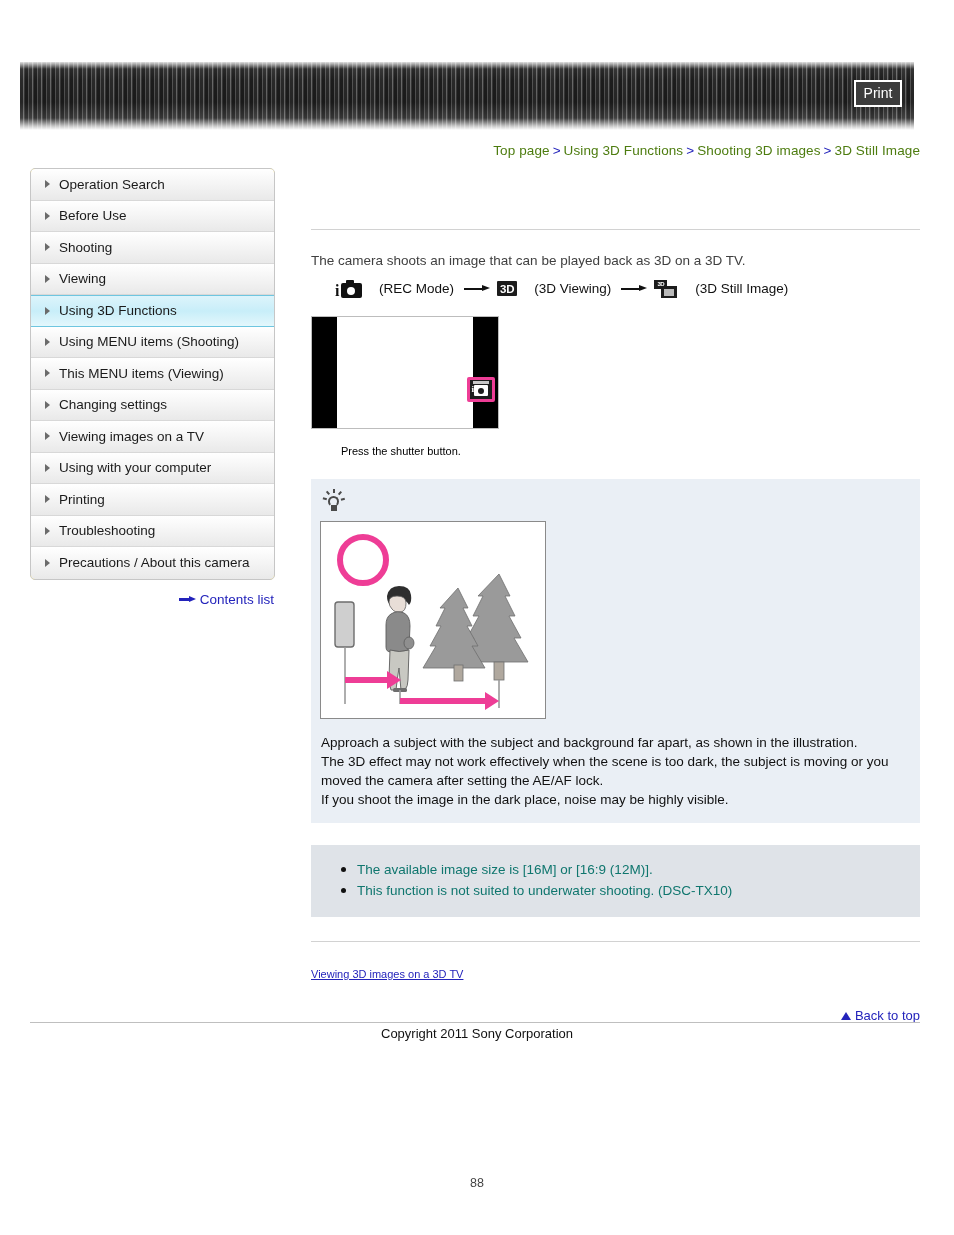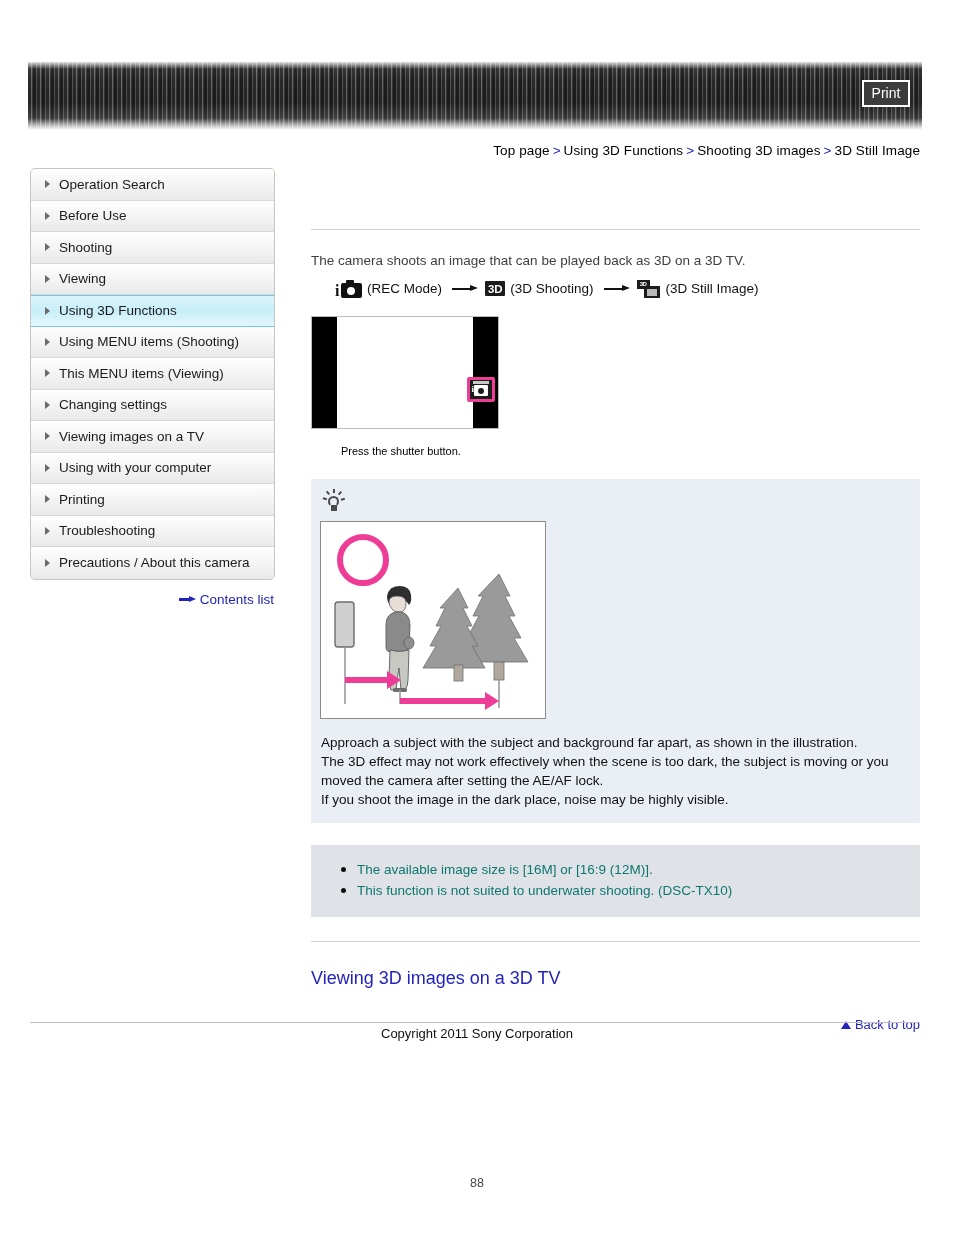--- a/index.html
+++ b/index.html
@@ -10,21 +10,21 @@
     background: #ffffff;
     font-family: "Liberation Sans", sans-serif;
     color: #000000;
     position: relative;
     overflow: hidden;
   }
 
   
   .banner-wrap {
     position: absolute;
-    left: 28px;
+    left: 20px;
     top: 62px;
     width: 894px;
     height: 68px;
   }
   .banner {
     position: absolute;
     inset: 0;
     background-image:
       linear-gradient(to bottom,
         rgba(255,255,255,0.85) 0px,
@@ -61,21 +61,21 @@
   
   .breadcrumb {
     position: absolute;
     right: 34px;
     top: 143px;
     font-size: 13.5px;
     color: #2323bb;
     white-space: nowrap;
     letter-spacing: 0.1px;
   }
-  .breadcrumb a { color: #000000; text-decoration: none; cursor: pointer; }
+  .breadcrumb a { color: #4d7c0f; text-decoration: none; cursor: pointer; }
   .breadcrumb .sep { color: #2323bb; padding: 0 3px; }
 
   
   .sidebar {
     position: absolute;
     left: 30px;
     top: 168px;
     width: 245px;
     border: 1px solid #c6c6c6;
     border-radius: 5px;
@@ -163,21 +163,21 @@
 
   .flowline {
     display: flex;
     align-items: center;
     margin-top: 11px;
     margin-left: 24px;
     font-size: 13.5px;
     color: #111;
     gap: 0px;
   }
-  .flowline .lbl { margin-left: 5px; margin-right: 3px; }
+  .flowline .lbl { margin-left: 17px; margin-right: 3px; }
   .flow-arrow {
     display: inline-block;
     position: relative;
     width: 26px; height: 10px;
     margin: 0 7px;
   }
   .flow-arrow::before {
     content: "";
     position: absolute;
     left: 0; top: 4.5px;
@@ -364,22 +364,23 @@
     content: "";
     position: absolute; left: 0; top: 8px;
     width: 5px; height: 5px; border-radius: 50%;
     background: #111;
   }
 
   .hr-bottom { height: 1px; background: #d2d2d2; margin-top: 24px; }
 
   .related {
     margin-top: 26px;
-    font-size: 18px;
+    font-size: 11px;
     color: #2323bb;
+    text-decoration: underline;
   }
   .related a { color: #2323bb; text-decoration: none; cursor: pointer; }
 
   .backtotop {
     margin-top: 28px;
     text-align: right;
     font-size: 13px;
     color: #2323bb;
   }
   .backtotop .uptri {
@@ -496,21 +497,21 @@
   <div class="intro">The camera shoots an image that can be played back as 3D on a 3D TV.</div>
 
   <div class="flowline">
     <span class="ico-rec">
       <span class="i-glyph">i</span>
       <span class="ico-cam"></span>
     </span>
     <span class="lbl">(REC Mode)</span>
     <span class="flow-arrow"></span>
     <span class="ico-3d">3D</span>
-    <span class="lbl">(3D Shooting)</span>
+    <span class="lbl">(3D Viewing)</span>
     <span class="flow-arrow"></span>
     <span class="ico-3dstill">
       <span class="badge">3D</span>
       <span class="frame"></span>
     </span>
     <span class="lbl">(3D Still Image)</span>
   </div>
 
   <div class="lcd">
     <div class="bar-l"></div>

